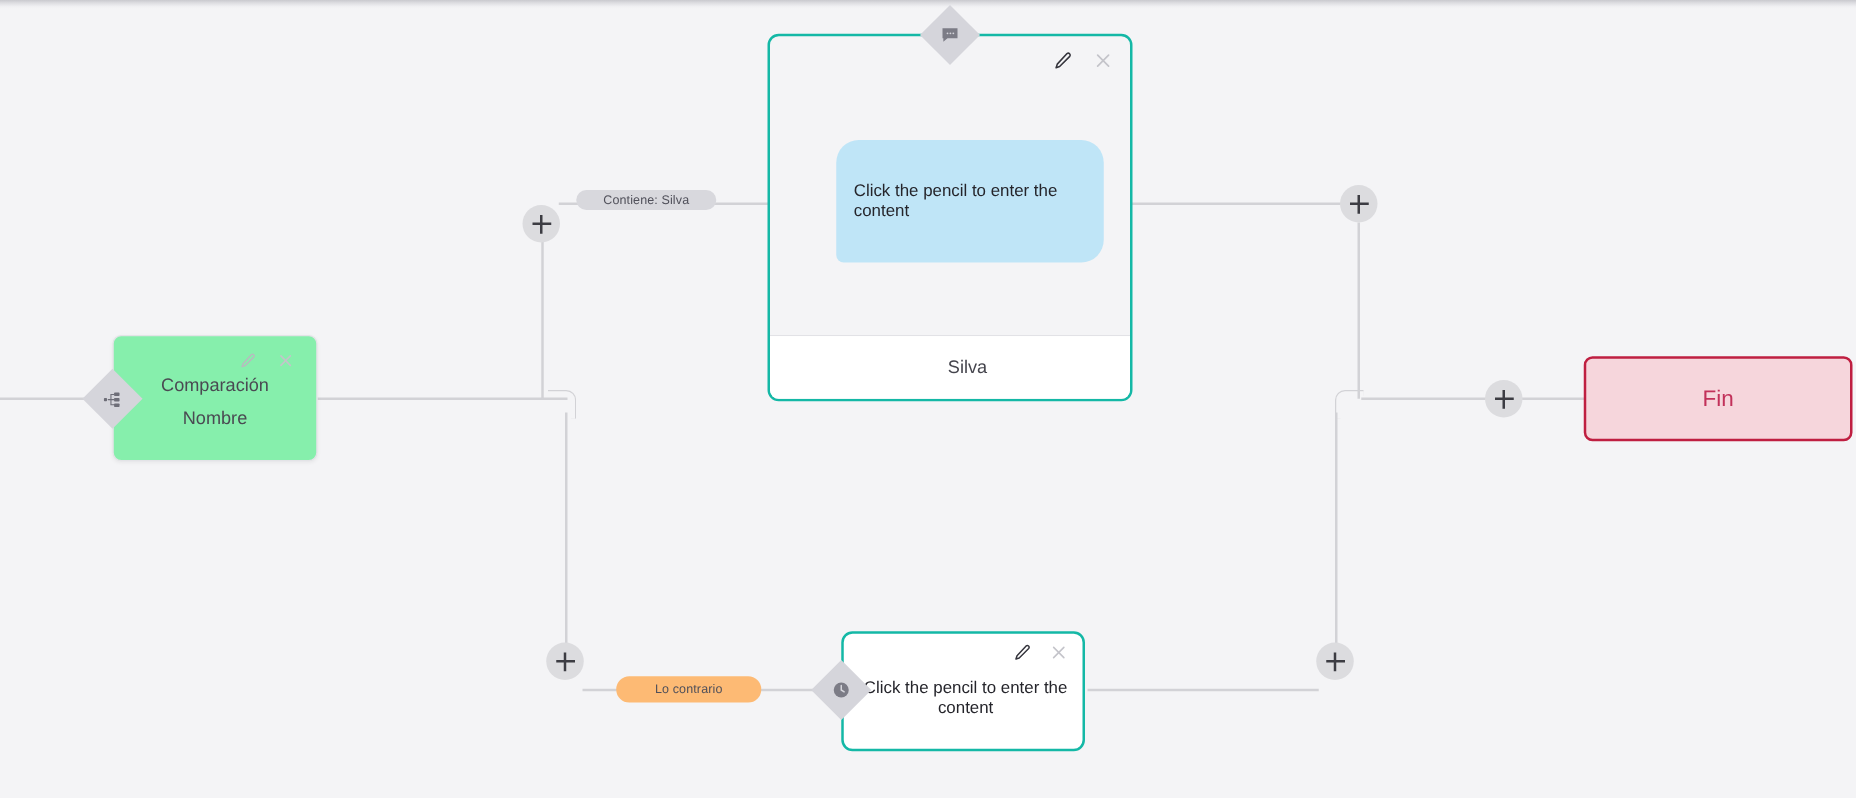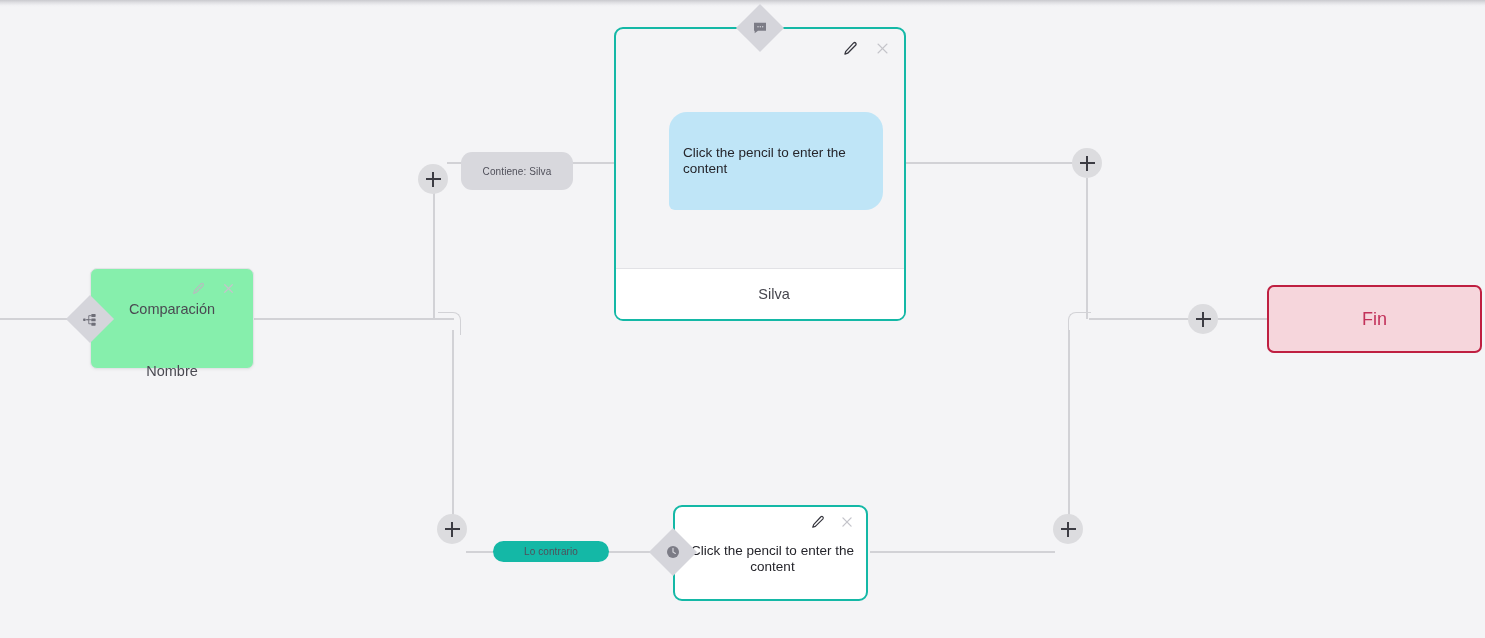--- a/index.html
+++ b/index.html
@@ -89,21 +89,21 @@
     align-items: center;
     justify-content: center;
     border-radius: 11px;
     font-size: 10px;
     color: #50505a;
     white-space: nowrap;
     z-index: 5;
     letter-spacing: .1px;
   }
   .badge-grey { background: #d8d8dd; }
-  .badge-white { background: #14b8a6; text-align: right; }
+  .badge-white { background: #fdba74; text-align: right; }
 
   
   .card {
     position: absolute;
     box-sizing: border-box;
     border-radius: 7px;
     z-index: 4;
   }
 
   .card-plain {
@@ -236,21 +236,21 @@
   <div class="ln ln-h" style="left:870px; top:551px; width:185px;"></div>
 
   <div class="ln ln-h" style="left:1217px; top:318px; width:51px;"></div>
 
   <div class="plus" style="left:418px; top:164px;"></div>
   <div class="plus" style="left:437px; top:514px;"></div>
   <div class="plus" style="left:1072px; top:148px;"></div>
   <div class="plus" style="left:1053px; top:514px;"></div>
   <div class="plus" style="left:1188px; top:304px;"></div>
 
-  <div class="badge badge-grey" style="left:461px; top:152px; width:112px; height:38px;">
+  <div class="badge badge-grey" style="left:461px; top:152px; width:112px; height:16px;">
     <span>Contiene: Silva</span>
   </div>
 
   <div class="badge badge-white" style="left:493px; top:541px; width:116px; height:21px;">
     <span>Lo contrario</span>
   </div>
 
   <div class="card card-plain" style="left:90px; top:268px; width:164px; height:101px;">
     <div class="card-tools" style="top:13px; right:18px; gap:17px;">
       <span class="tool-btn">
@@ -259,21 +259,21 @@
         </svg>
       </span>
       <span class="tool-btn">
         <svg width="13" height="13" viewBox="0 0 24 24" fill="none" stroke="#c4c4ca" stroke-width="2.2" stroke-linecap="round">
           <line x1="5" y1="5" x2="19" y2="19"></line>
             <line x1="19" y1="5" x2="5" y2="19"></line>
         </svg>
       </span>
     </div>
     <div class="node-title" style="top:32px;">Comparación</div>
-    <div class="node-title" style="top:58px;margin-top:36px;">Nombre</div>
+    <div class="node-title" style="top:58px;">Nombre</div>
   </div>
 
   <div class="diamond" style="left:73px; top:302px;">
     <span class="dicon">
       <svg width="15" height="15" viewBox="0 0 24 24" fill="#6e6e78">
         <rect x="1" y="10" width="4" height="4" rx="1"></rect>
         <rect x="14" y="3" width="7" height="4.5" rx="1"></rect>
         <rect x="14" y="10" width="7" height="4.5" rx="1"></rect>
         <rect x="14" y="17" width="7" height="4.5" rx="1"></rect>
         <path d="M6 12h4v-6.5h4M10 12h4M6 12h4v6.5h4" stroke="#6e6e78" stroke-width="1.4" fill="none"></path>

